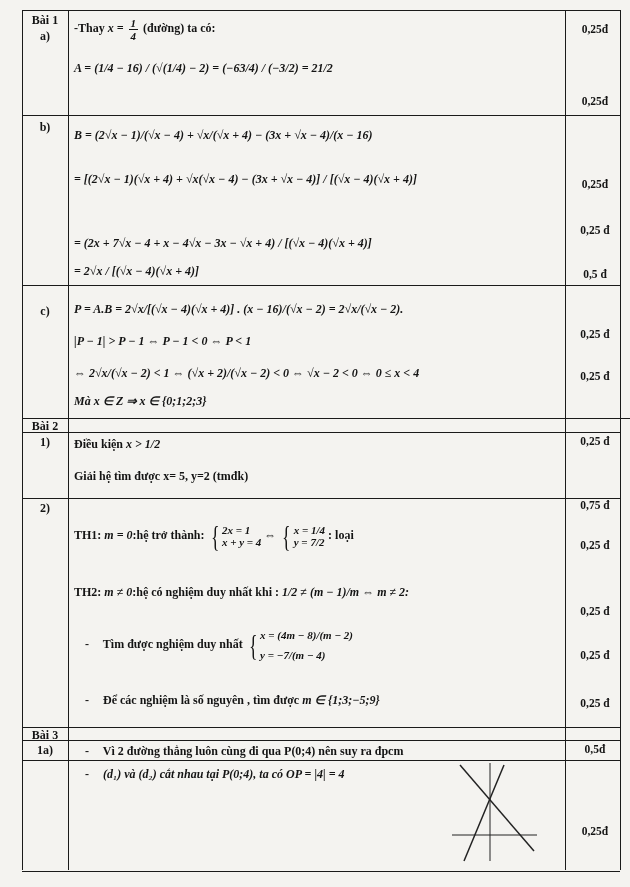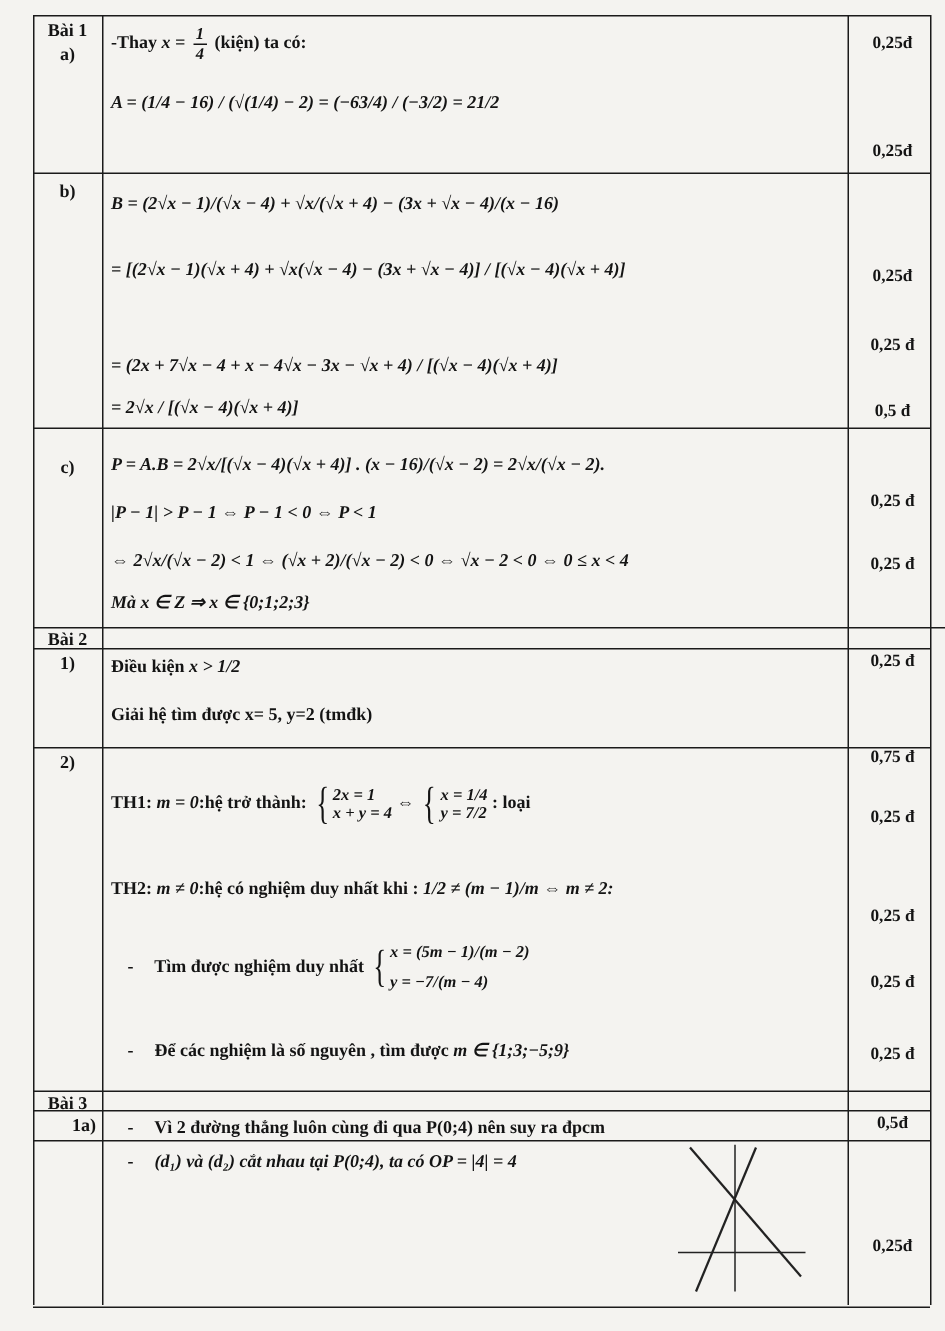--- a/index.html
+++ b/index.html
@@ -30,21 +30,21 @@
 
   <div class="row" style="top:0;height:105px;">
     <div class="lbl" style="top:2px;">Bài 1</div>
     <div class="lbl" style="top:18px;">a)</div>
     <div class="mid" style="top:6px;">
       <span>-Thay</span>
       <span class="math">x = <span class="frac">
             <span class="n">1</span>
             <span class="d">4</span>
           </span></span>
-      <span>(kiện) ta có:</span>
+      <span>(đường) ta có:</span>
     </div>
     <div class="mid math" style="top:50px;">A = (1/4 − 16) / (√(1/4) − 2) = (−63/4) / (−3/2) = 21/2</div>
     <div class="score" style="top:12px;">0,25đ</div>
     <div class="score" style="top:84px;">0,25đ</div>
   </div>
 
   <div class="row" style="top:105px;height:170px;">
     <div class="lbl" style="top:4px;">b)</div>
     <div class="mid math" style="top:12px;">B = (2√x − 1)/(√x − 4) + √x/(√x + 4) − (3x + √x − 4)/(x − 16)</div>
     <div class="mid math" style="top:56px;">= [(2√x − 1)(√x + 4) + √x(√x − 4) − (3x + √x − 4)] / [(√x − 4)(√x + 4)]</div>
@@ -98,41 +98,41 @@
     </div>
     <div class="mid" style="top:86px;">
       <span>TH2:</span>
       <span class="math">m ≠ 0</span><span>:hệ có nghiệm duy nhất khi :</span>
       <span class="math">1/2 ≠ (m − 1)/m ⇔ m ≠ 2:</span>
     </div>
     <div class="mid" style="top:130px;">
       <span class="bullet">-</span>
       <span>Tìm được nghiệm duy nhất</span>
       <span class="brace">{</span><span class="sys math">
-          <span>x = (5m − 1)/(m − 2)</span>
+          <span>x = (4m − 8)/(m − 2)</span>
           <span style="margin-top:8px">y = −7/(m − 4)</span>
         </span>
     </div>
     <div class="mid" style="top:194px;">
       <span class="bullet">-</span>
       <span>Để các nghiệm là số nguyên , tìm được</span>
       <span class="math">m ∈ {1;3;−5;9}</span>
     </div>
     <div class="score" style="top:40px;">0,25 đ</div>
     <div class="score" style="top:106px;">0,25 đ</div>
     <div class="score" style="top:150px;">0,25 đ</div>
     <div class="score" style="top:198px;">0,25 đ</div>
   </div>
 
   <div class="row" style="top:717px;height:13px;">
     <div class="lbl" style="top:0;">Bài 3</div>
   </div>
 
   <div class="row" style="top:730px;height:20px;">
-    <div class="lbl" style="top:2px;text-align:right;">1a)</div>
+    <div class="lbl" style="top:2px;text-align:center;">1a)</div>
     <div class="mid" style="top:3px;">
       <span class="bullet">-</span>
       <span>Vì 2 đường thẳng luôn cùng đi qua P(0;4) nên suy ra đpcm</span>
     </div>
     <div class="score" style="top:2px;">0,5đ</div>
   </div>
 
   <div class="row" style="top:750px;height:110px;border-bottom:1.5px solid #1a1a1a;">
     <div class="mid" style="top:6px;">
       <span class="bullet">-</span>

